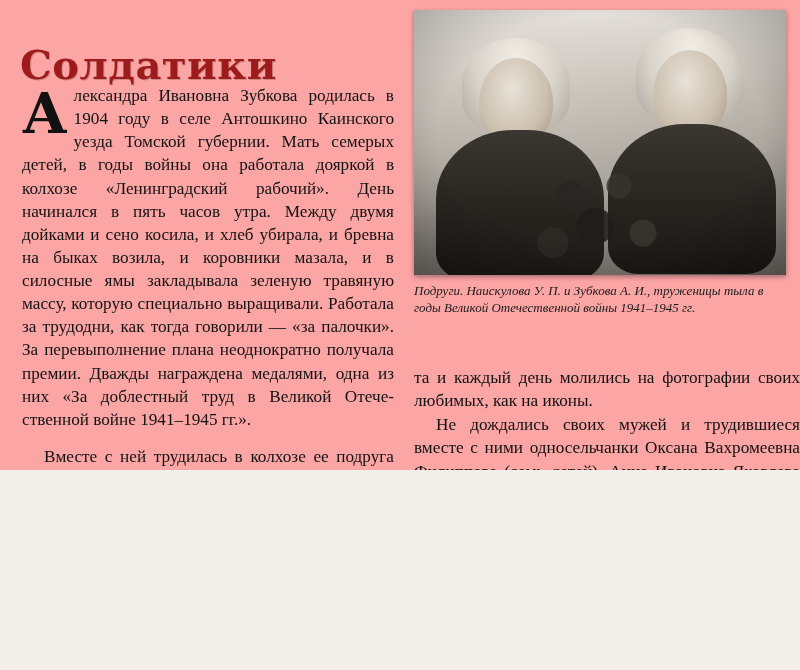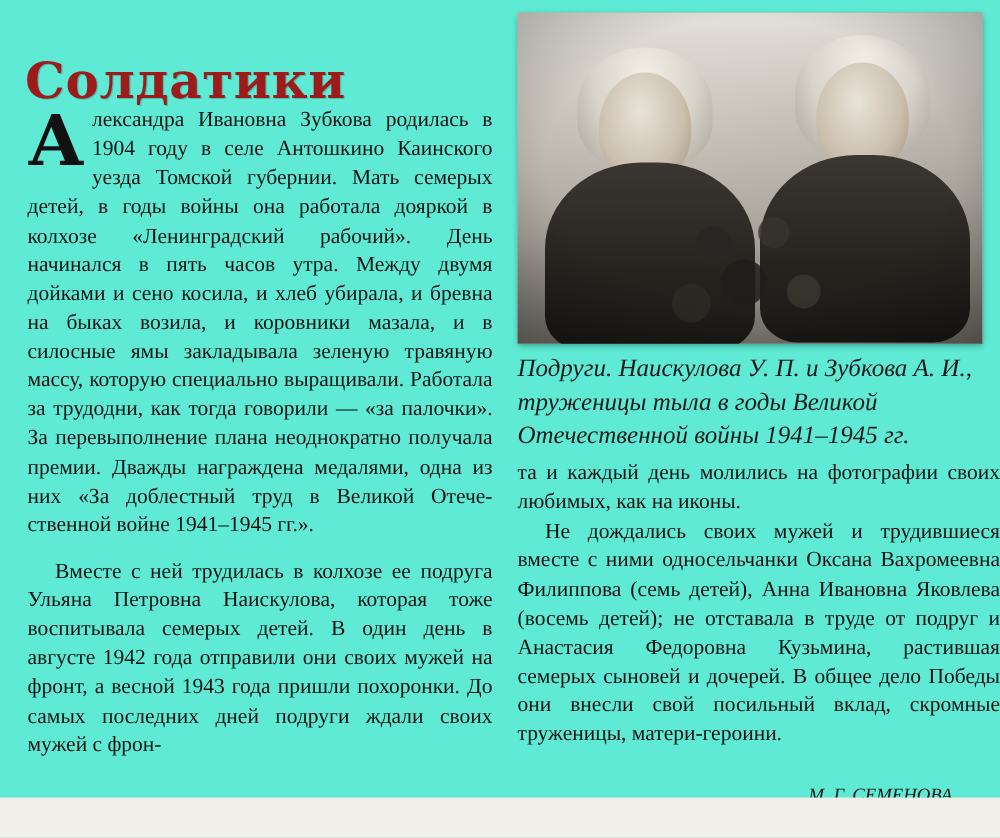--- a/index.html
+++ b/index.html
@@ -4,22 +4,22 @@
 <style>
   * { box-sizing: border-box; }
   html, body {
     margin: 0; padding: 0;
     width: 800px; height: 670px;
     background: #f2efe9;
     font-family: "Liberation Serif", serif;
   }
   #page {
     position: relative;
-    width: 800px; height: 638px;
-    background: #5eead4;
+    width: 800px; height: 470px;
+    background: #fca5a5;
     overflow: hidden;
   }
 
   
   .title {
     position: absolute;
     left: 20px; top: 14px;
     font-family: "DejaVu Serif", serif;
     font-weight: bold;
     font-size: 40px;
@@ -115,21 +115,21 @@
     position: absolute; inset: 0;
     background: radial-gradient(ellipse 80% 78% at 50% 45%, rgba(0,0,0,0) 55%, rgba(0,0,0,0.35) 100%);
   }
 
   .caption {
     position: absolute;
     left: 414px; top: 282px;
     width: 372px;
     font-family: "Liberation Serif", serif;
     font-style: italic;
-    font-size: 20px;
+    font-size: 13px;
     line-height: 1.33;
     color: #1b1b1b;
   }
 
   
   .col-right {
     position: absolute;
     left: 414px; top: 366px;
     width: 386px;
     font-size: 17.2px;

